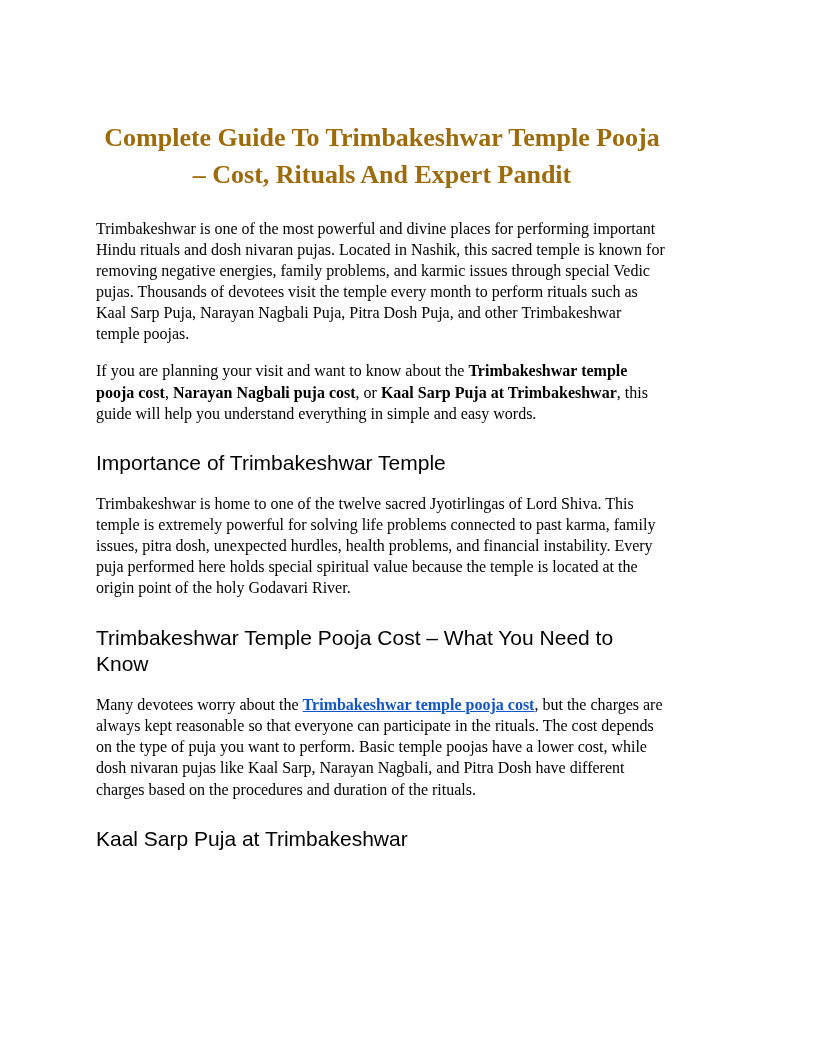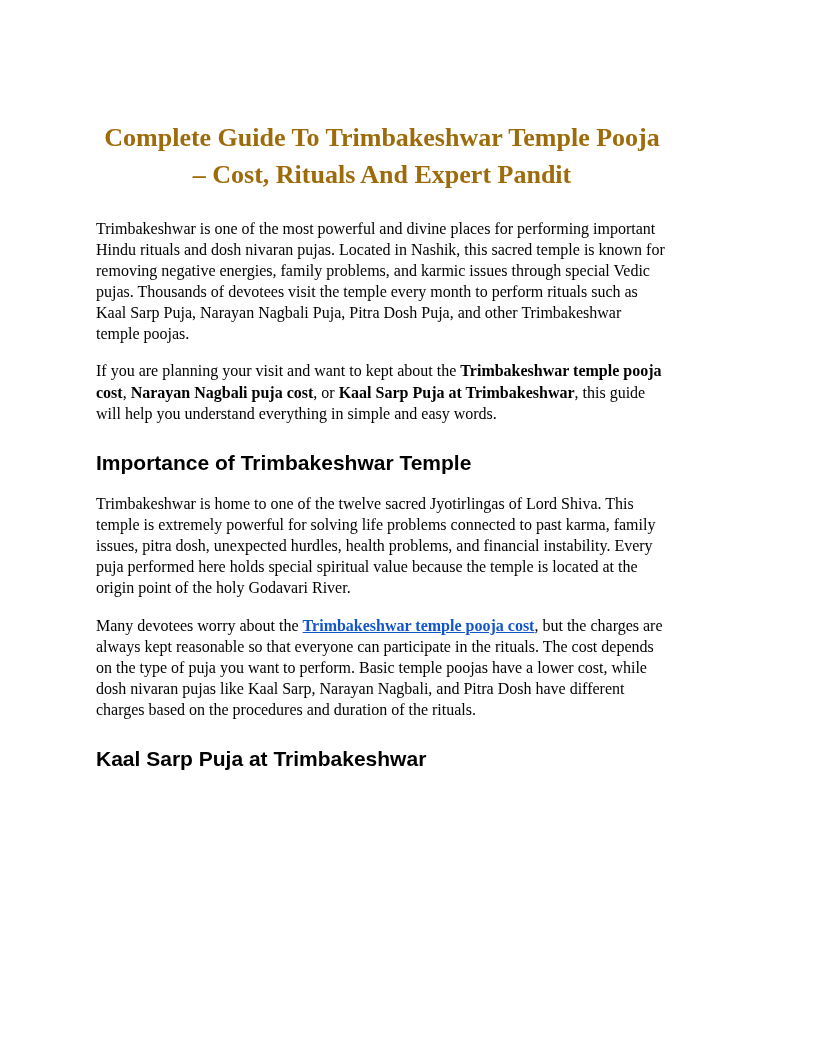--- a/index.html
+++ b/index.html
@@ -31,21 +31,21 @@
     margin: 0 0 24px 0;
   }
 
   .para {
     margin: 0 0 16px 0;
   }
 
   .section-heading {
     font-family: "Liberation Sans", "DejaVu Sans", sans-serif;
     font-size: 21px;
-    font-weight: 700;
+    font-weight: 400;
     color: #000000;
     margin: 26px 0 17px 0;
     line-height: 1.25;
   }
 
   strong { font-weight: 700; }
 
   a.doc-link {
     color: var(--c-link, #1155cc);
     font-weight: 700;
@@ -57,28 +57,29 @@
 <body>
 
 <div class="page">
 
   <h1 class="doc-title">Complete Guide To Trimbakeshwar Temple Pooja – Cost, Rituals And Expert Pandit</h1>
 
   <p class="para">
     <span>Trimbakeshwar is one of the most powerful and divine places for performing important Hindu rituals and dosh nivaran pujas. Located in Nashik, this sacred temple is known for removing negative energies, family problems, and karmic issues through special Vedic pujas. Thousands of devotees visit the temple every month to perform rituals such as Kaal Sarp Puja, Narayan Nagbali Puja, Pitra Dosh Puja, and other Trimbakeshwar temple poojas.</span>
   </p>
 
-  <p class="para"><span>If you are planning your visit and want to kept about the </span><strong>Trimbakeshwar temple pooja cost</strong><span>, </span><strong>Narayan Nagbali puja cost</strong><span>, or </span><strong>Kaal Sarp Puja at Trimbakeshwar</strong><span>, this guide will help you understand everything in simple and easy words.</span></p>
+  <p class="para"><span>If you are planning your visit and want to know about the </span><strong>Trimbakeshwar temple pooja cost</strong><span>, </span><strong>Narayan Nagbali puja cost</strong><span>, or </span><strong>Kaal Sarp Puja at Trimbakeshwar</strong><span>, this guide will help you understand everything in simple and easy words.</span></p>
 
   <h2 class="section-heading">Importance of Trimbakeshwar Temple</h2>
 
   <p class="para">
     <span>Trimbakeshwar is home to one of the twelve sacred Jyotirlingas of Lord Shiva. This temple is extremely powerful for solving life problems connected to past karma, family issues, pitra dosh, unexpected hurdles, health problems, and financial instability. Every puja performed here holds special spiritual value because the temple is located at the origin point of the holy Godavari River.</span>
   </p>
 
 
+  <h2 class="section-heading">Trimbakeshwar Temple Pooja Cost – What You Need to Know</h2>
 
   <p class="para"><span>Many devotees worry about the </span><a href="#" class="doc-link">Trimbakeshwar temple pooja cost</a><span>, but the charges are always kept reasonable so that everyone can participate in the rituals. The cost depends on the type of puja you want to perform. Basic temple poojas have a lower cost, while dosh nivaran pujas like Kaal Sarp, Narayan Nagbali, and Pitra Dosh have different charges based on the procedures and duration of the rituals.</span></p>
 
 
   <h2 class="section-heading">Kaal Sarp Puja at Trimbakeshwar</h2>
 
 </div>
 
 </body></html>

